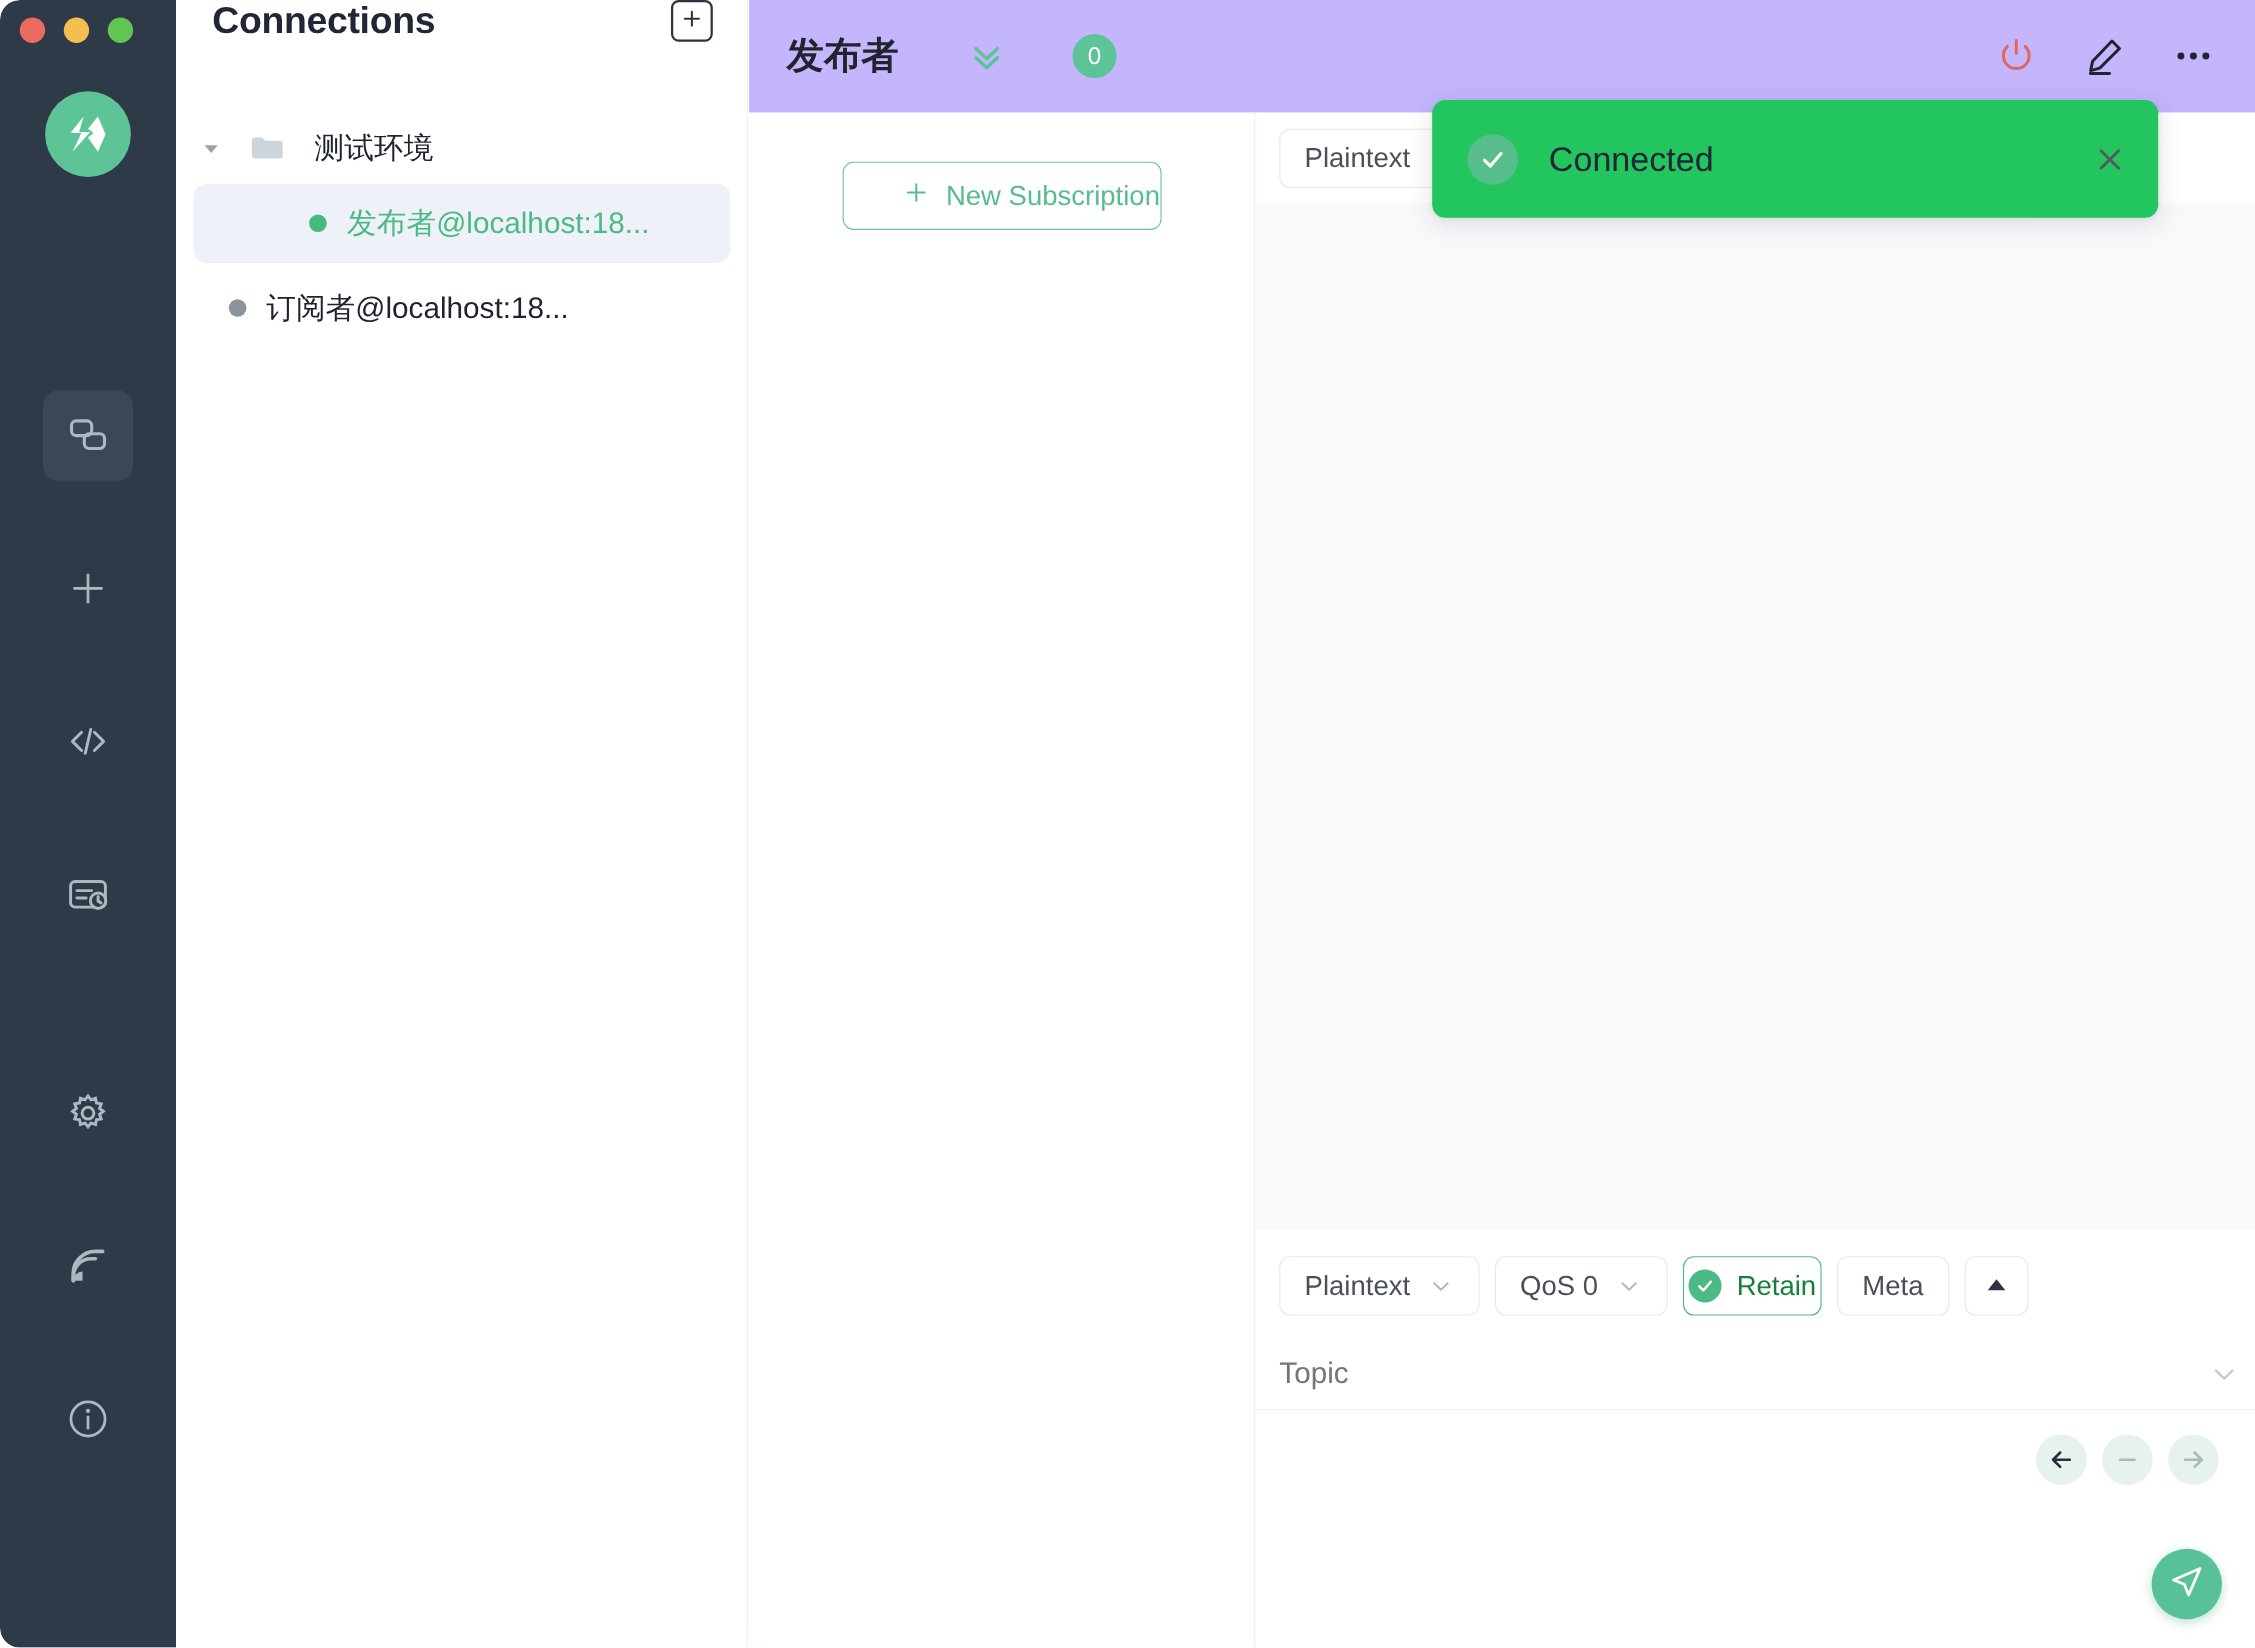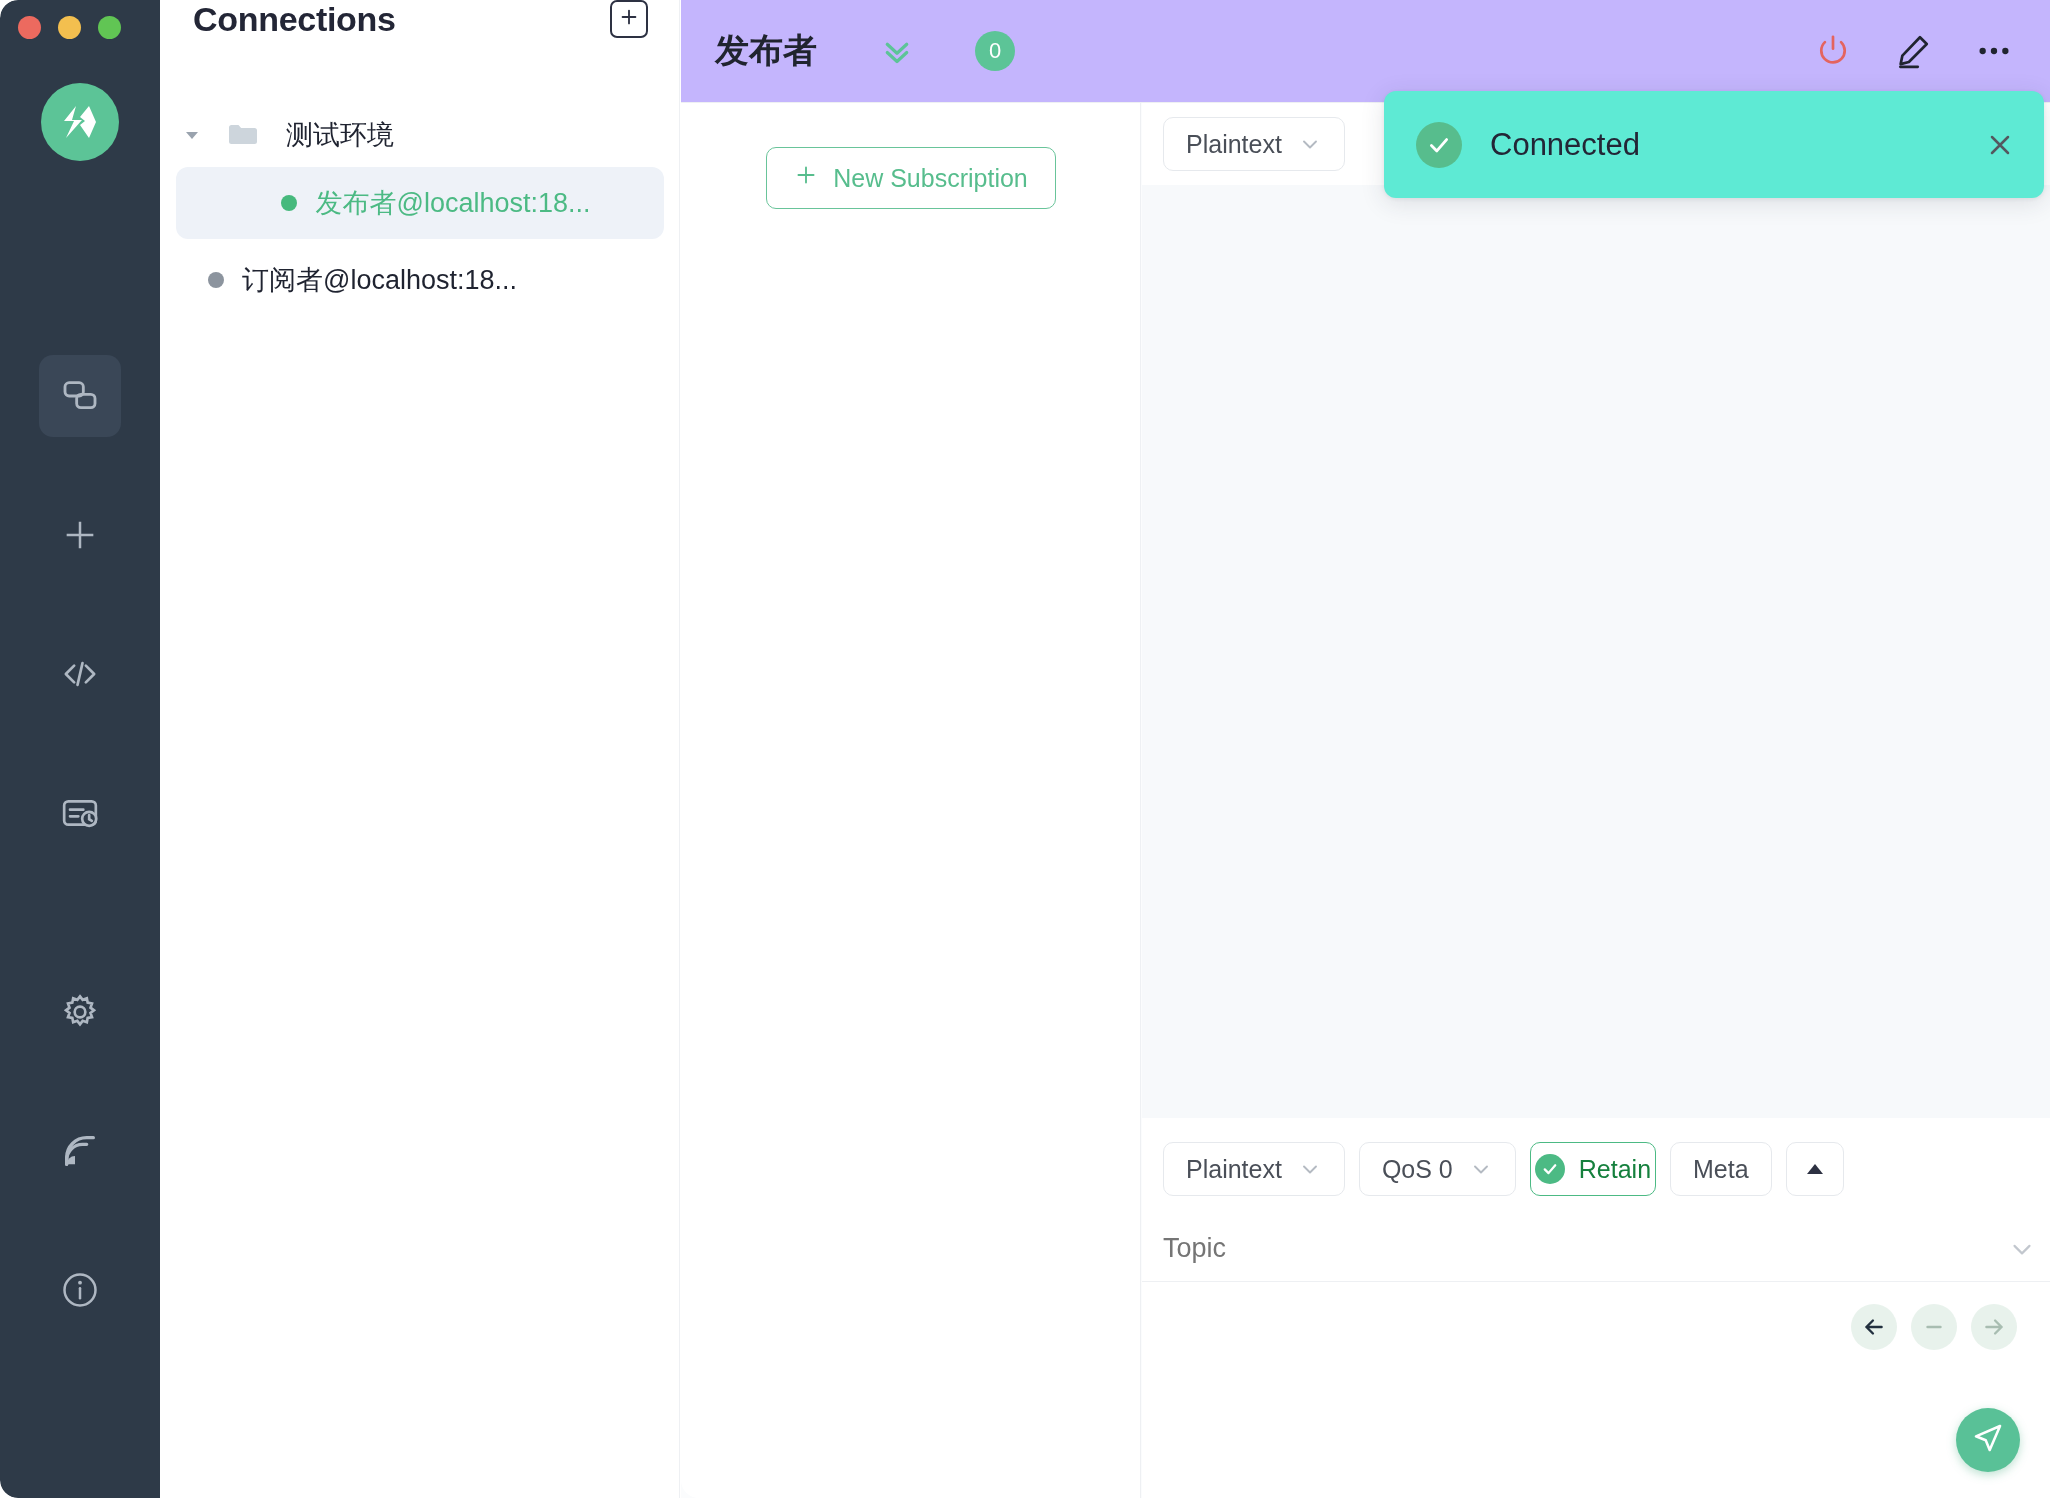--- a/index.html
+++ b/index.html
@@ -164,21 +164,21 @@
     width: 460px; height: 1395px;
     background: #ffffff;
     border-right: 1px solid #eef0f3;
     border-radius: 0 0 0 18px;
   }
   .new-sub {
     margin: 44px auto 0 auto;
     width: 290px; height: 62px;
     border: 1.6px solid #69c49a;
     border-radius: 10px;
-    display: flex; align-items: center; justify-content: center;
+    display: flex; align-items: center; justify-content: flex-end;
     gap: 14px;
     color: #57bd8d;
     font-size: 25px;
     background: #ffffff;
   }
 
   
   .msgs {
     position: absolute;
     left: 461px; top: 103px;
@@ -271,23 +271,23 @@
     width: 64px; height: 64px;
     border-radius: 50%;
     background: #59c197;
     display: flex; align-items: center; justify-content: center;
     box-shadow: 0 3px 10px rgba(70,170,125,0.35);
   }
 
   
   .toast {
     position: absolute;
-    left: 1384px; top: 91px;
+    left: 1302px; top: 91px;
     width: 660px; height: 107px;
-    background: #5eead4;
+    background: #22c55e;
     border-radius: 12px;
     box-shadow: 0 5px 24px rgba(35,45,60,0.13), 0 1px 4px rgba(35,45,60,0.07);
     display: flex; align-items: center;
     padding: 0 28px 0 32px;
     z-index: 40;
   }
   .toast-icon {
     width: 46px; height: 46px; border-radius: 50%;
     background: #57bd8d;
     display: flex; align-items: center; justify-content: center;

